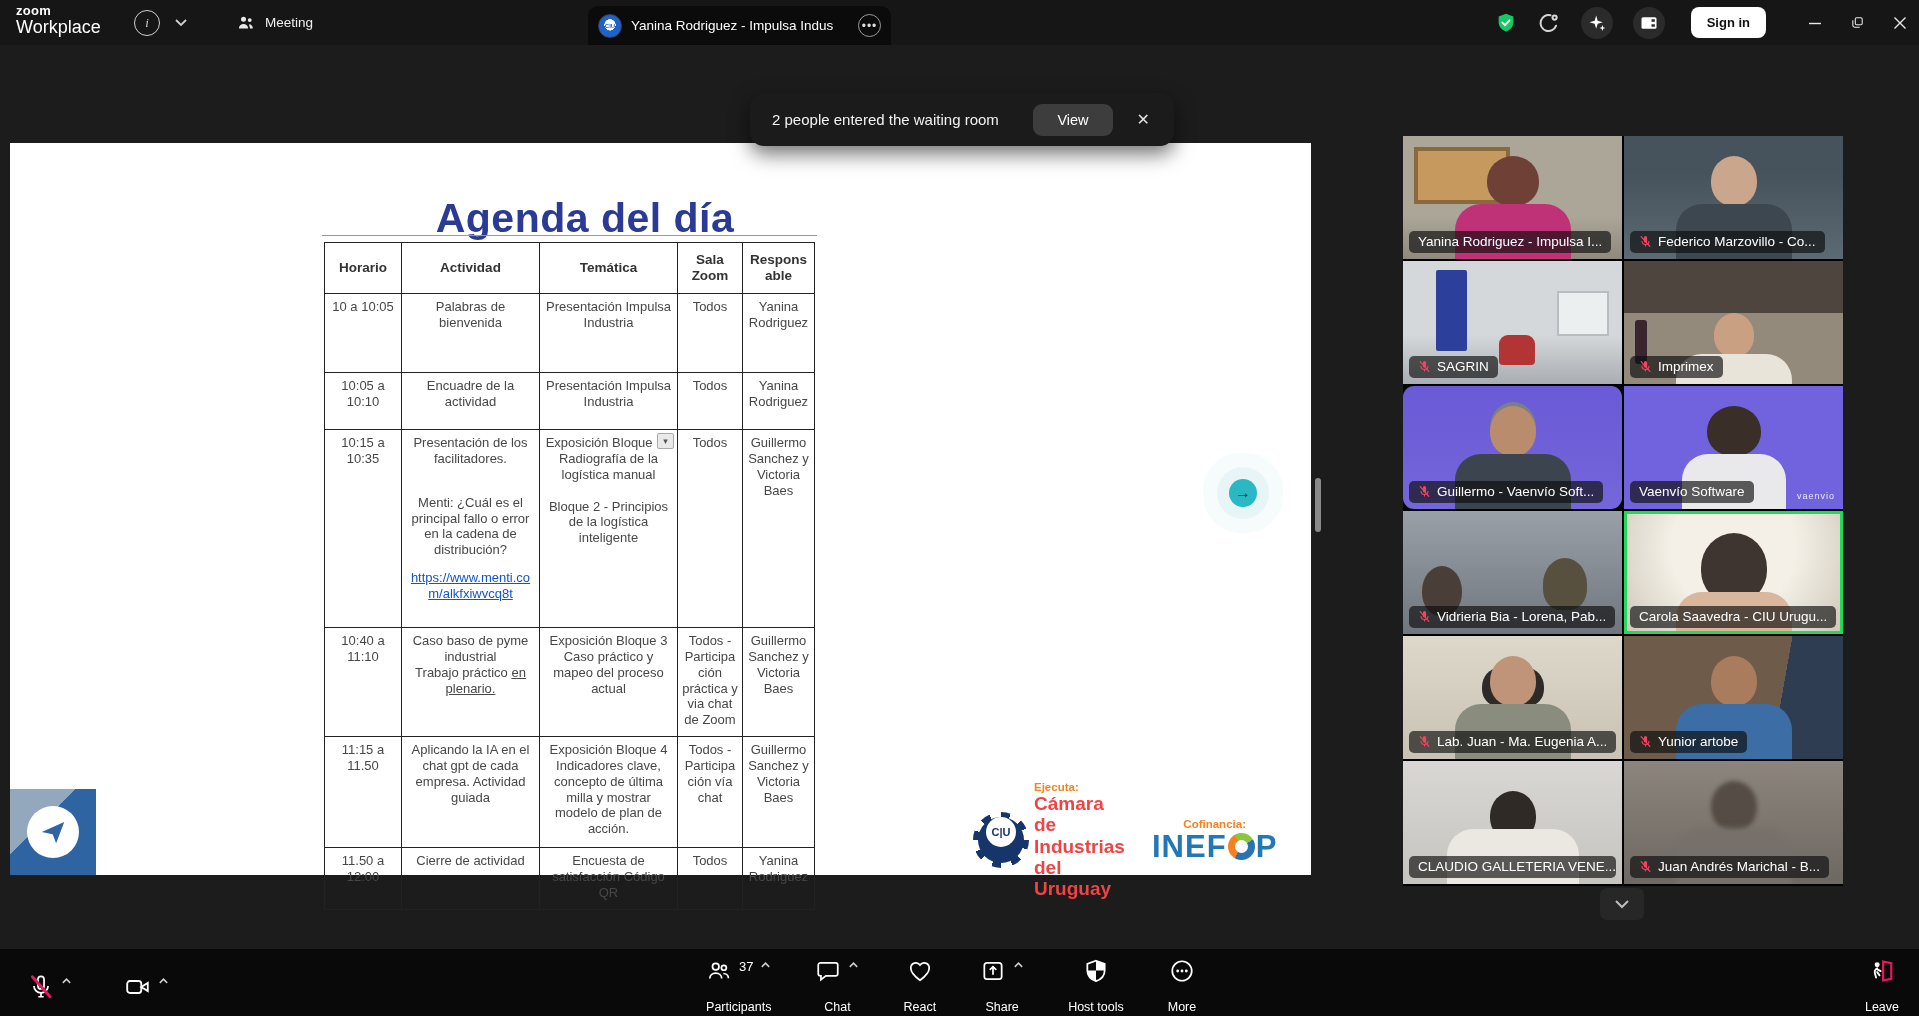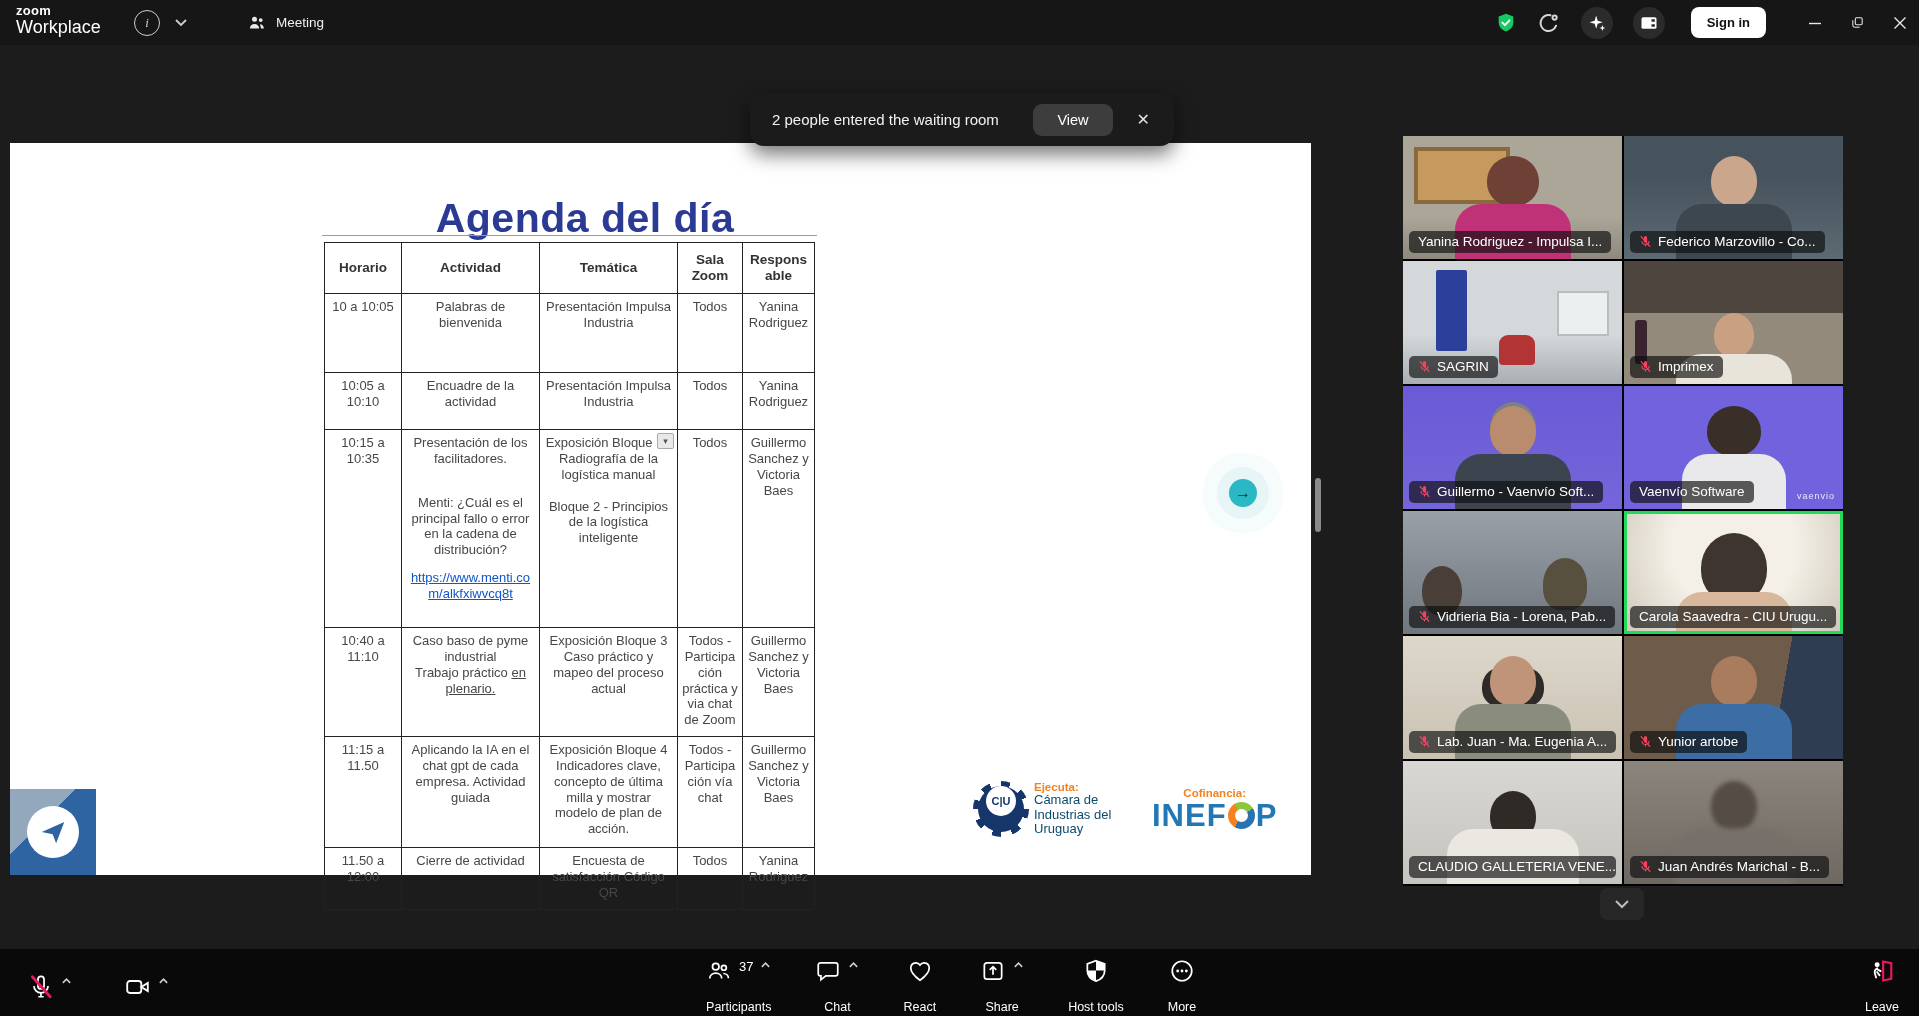--- a/index.html
+++ b/index.html
@@ -5,21 +5,21 @@
   html,body{margin:0;padding:0;background:#000;font-family:"Liberation Sans",sans-serif;}
   .app{position:relative;width:1919px;height:1016px;background:#1c1c1c;overflow:hidden;}
 
   
   .titlebar{position:absolute;left:0;top:0;width:100%;height:45px;background:#161616;color:#e8e8e8;}
   .brand{position:absolute;left:16px;top:4px;line-height:1.05;color:#fff;}
   .brand .z{font-size:13px;font-weight:700;letter-spacing:.3px;}
   .brand .w{font-size:18px;font-weight:400;}
   .tb-ic{position:absolute;top:0;height:45px;display:flex;align-items:center;justify-content:center;color:#cfcfcf;}
   .info-circle{width:24px;height:24px;border:1.6px solid #cfcfcf;border-radius:50%;display:flex;align-items:center;justify-content:center;font-size:13px;font-family:"Liberation Serif",serif;font-style:italic;}
-  .tab-meeting{position:absolute;left:237px;top:0;height:45px;display:flex;align-items:center;gap:9px;font-size:13.5px;color:#efefef;padding:0 10px;}
+  .tab-meeting{position:absolute;left:226px;top:0;height:45px;display:flex;align-items:center;gap:9px;font-size:13.5px;color:#efefef;padding:0 10px;}
   .tab-active{position:absolute;left:588px;top:6px;width:303px;height:39px;background:#0b0b0b;border-radius:10px 10px 0 0;display:flex;align-items:center;gap:9px;padding:0 10px;box-sizing:border-box;font-size:13.5px;color:#fff;}
   .ciu-avatar{width:22px;height:22px;border-radius:50%;background:radial-gradient(circle at 50% 45%,#fff 0 34%,#1f63c9 35%);border:1px solid #35405a;display:flex;align-items:center;justify-content:center;font-size:6px;font-weight:700;color:#1f63c9;flex:0 0 auto;}
   .tab-title{flex:1;white-space:nowrap;overflow:hidden;}
   .ellipsis-btn{width:21px;height:21px;border:1.4px solid #9a9a9a;border-radius:50%;display:flex;align-items:center;justify-content:center;color:#dedede;font-size:12px;letter-spacing:1px;flex:0 0 auto;}
   .tb-right{position:absolute;right:12px;top:0;height:45px;display:flex;align-items:center;gap:20px;}
   .round-ic{width:32px;height:32px;border-radius:50%;background:#2b2b2b;display:flex;align-items:center;justify-content:center;}
   .signin{background:#fff;color:#111;font-size:13px;font-weight:600;border:none;border-radius:8px;padding:8px 16px;margin-left:6px;}
   .winctl{display:flex;align-items:center;gap:28px;margin-left:22px;color:#e8e8e8;}
 
   
@@ -49,21 +49,21 @@
   .corner-logo{position:absolute;left:0;bottom:0;width:86px;height:86px;background:linear-gradient(135deg,#93a7bd 0 38%,#2f64a2 38%);display:flex;align-items:center;justify-content:center;}
   .corner-logo .circ{width:52px;height:52px;border-radius:50%;background:#fff;display:flex;align-items:center;justify-content:center;}
 
   
   .slide-footer{position:absolute;left:968px;top:638px;display:flex;align-items:center;gap:26px;}
   .ciu-block{display:flex;align-items:center;gap:10px;}
   .gear{position:relative;width:46px;height:46px;border-radius:50%;background:#16356b;display:flex;justify-content:center;}
   .gear::before{content:"";position:absolute;inset:-5px;border-radius:50%;background:repeating-conic-gradient(#16356b 0 20deg,transparent 20deg 45deg);z-index:0;}
   .gear .inner{position:relative;width:30px;height:30px;border-radius:50%;background:#fff;display:flex;align-items:center;justify-content:center;font-weight:700;font-size:11px;color:#16356b;z-index:1;}
   .lab-orange{color:#f58220;font-weight:700;font-size:11.5px;}
-  .ciu-name{color:#0c4a6e;font-weight:400;font-size:13px;line-height:1.12;width:92px;}
+  .ciu-name{color:#ef4444;font-weight:700;font-size:19px;line-height:1.12;width:92px;}
   .inefop-block{display:flex;flex-direction:column;align-items:center;gap:1px;}
   .inefop-word{display:flex;align-items:center;color:#2278b5;font-weight:700;font-size:31px;letter-spacing:1px;line-height:1;}
   .ino{position:relative;width:27px;height:27px;border-radius:50%;margin:0 1px;background:conic-gradient(from 210deg,#f58220 0 33%,#8cc63f 33% 58%,#2b72b0 58% 100%);}
   .ino::after{content:"";position:absolute;left:7px;top:7px;width:13px;height:13px;border-radius:50%;background:#fff;}
 
   
   .toast{position:absolute;left:750px;top:48px;width:424px;height:53px;background:#1b1b1b;border-radius:14px;display:flex;align-items:center;gap:16px;padding:0 16px 0 22px;box-sizing:border-box;box-shadow:0 8px 20px rgba(0,0,0,.55);color:#f2f2f2;font-size:15px;z-index:5;}
   .toast .msg{flex:1;white-space:nowrap;}
   .toast .view{background:#3d3d3d;border:none;color:#fff;font-size:14.5px;padding:8px 24px;border-radius:9px;}
   .toast .x{background:none;border:none;color:#e0e0e0;font-size:16px;padding:4px 8px;}
@@ -90,21 +90,21 @@
   .t2 .ph{background:#c9a68c;}
   .t2 .pt{background:#3d4750;}
   .t3{background:linear-gradient(180deg,#d4d8da 0 60%,#a9aeb3);}
   .t3 .d1{left:15%;top:7%;width:14%;height:66%;background:#2c3f9a;border-radius:2px;}
   .t3 .d2{left:44%;top:60%;width:36px;height:30px;background:#b23434;border-radius:9px 9px 4px 4px;}
   .t3 .d3{right:6%;top:24%;width:22%;height:34%;background:#eceff0;border:2px solid #b9bdc0;}
   .t4{background:linear-gradient(180deg,#4e463e 0 42%,#948a7c 42%);}
   .t4 .ph{top:42%;width:40px;height:44px;background:#caa083;}
   .t4 .pt{top:76%;background:#e8e4da;}
   .t4 .d1{left:5%;top:48%;width:12px;height:44px;background:#3a2430;border-radius:3px;}
-  .t5{background:linear-gradient(180deg,#6a5ad6,#7466da);}
+  .t5{background:linear-gradient(180deg,#6a5ad6,#7466da);border-radius:11px;}
   .t5 .ph{background:#b98c6e;box-shadow:0 -4px 0 #7c7f84;}
   .t5 .pt{background:#3c4450;}
   .t6{background:#7063dd;}
   .t6 .ph{width:54px;background:#3a2f28;}
   .t6 .pt{background:#e9e9ec;width:104px;}
   .t7{background:linear-gradient(180deg,#99a0a8,#70767e);}
   .t7 .ph{left:18%;top:45%;width:40px;background:#4a3f38;}
   .t7 .d1{left:64%;top:38%;width:44px;height:52px;background:#58503f;border-radius:50% 50% 40% 40%;}
   .t8{background:radial-gradient(circle at 50% 30%,#f4f0e7 0 45%,#cdc6b8);}
   .t8 .ph{width:66px;height:70px;top:18%;background:#3e3430;}
@@ -155,20 +155,25 @@
     <div class="tab-meeting">
       <span>
         <svg width="20" height="20" viewBox="0 0 24 24" fill="#e8e8e8">
             <circle cx="9" cy="7.5" r="3"></circle>
             <path d="M3.5 18.5c0-3.2 2.5-5.2 5.5-5.2s5.5 2 5.5 5.2Z"></path>
             <circle cx="16.5" cy="8.5" r="2.3"></circle>
             <path d="M15.6 13.6c2.7.2 4.6 2 4.6 4.9h-3.4"></path>
           </svg>
       </span>
       <span>Meeting</span>
+    </div>
+    <div class="tab-active">
+      <span class="ciu-avatar">CIU</span>
+      <span class="tab-title">Yanina Rodriguez - Impulsa Indus</span>
+      <span class="ellipsis-btn">•••</span>
     </div>
     <div class="tb-right">
       <span>
         <svg width="22" height="22" viewBox="0 0 24 24">
             <path d="M12 2 20 4.8v6.4c0 4.9-3.2 8.4-8 10-4.8-1.6-8-5.1-8-10V4.8Z" fill="#17c964"></path>
             <path d="M8 11.5l2.8 2.8 5-5.2" fill="none" stroke="#fff" stroke-width="2" stroke-linecap="round"></path>
           </svg>
       </span>
       <span>
         <svg width="24" height="24" viewBox="0 0 24 24" fill="none" stroke="#d6d6d6" stroke-width="2" stroke-linecap="round">

